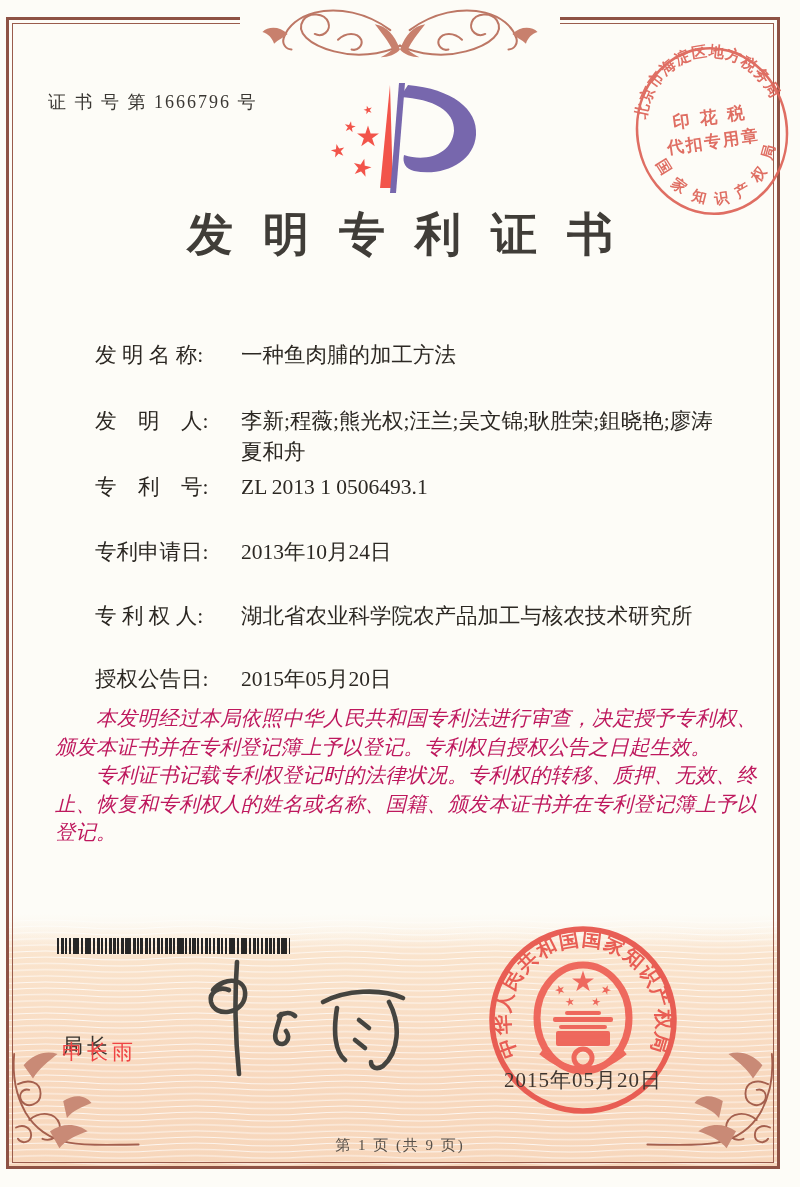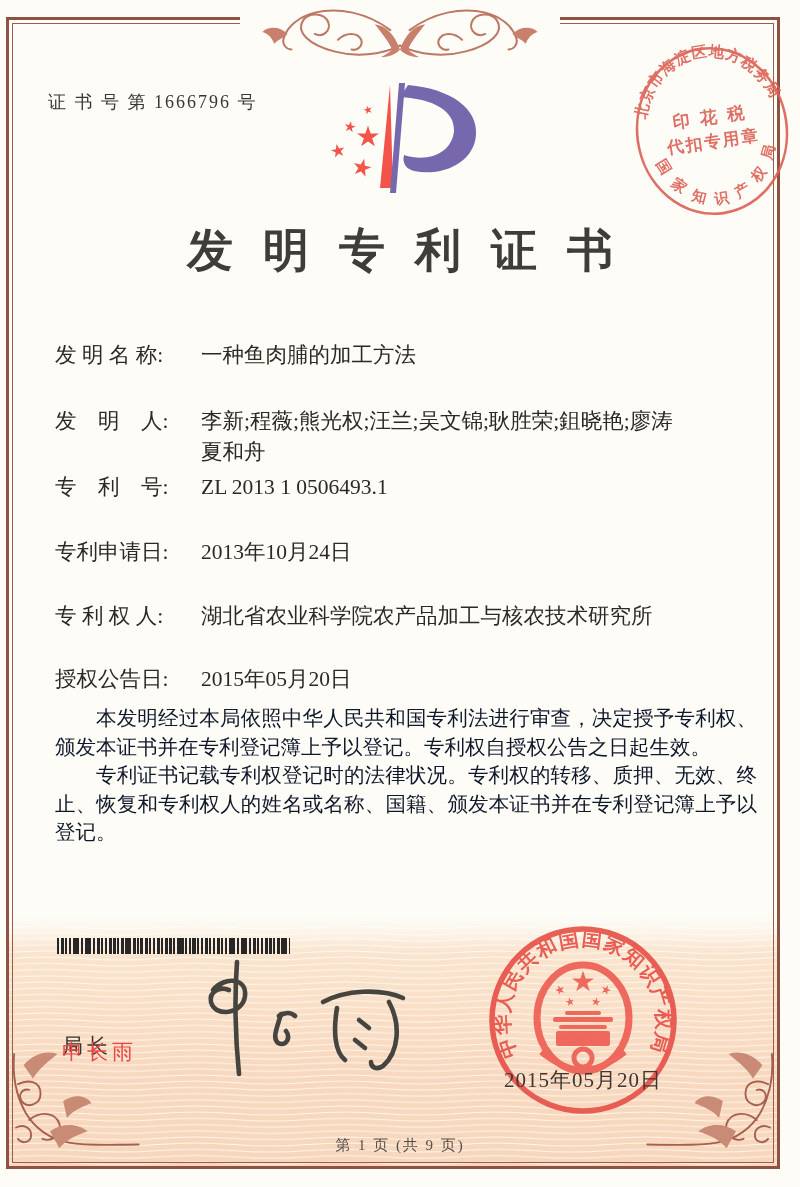--- a/index.html
+++ b/index.html
@@ -12,25 +12,25 @@
   .frame-inner{position:absolute;top:23px;right:26px;bottom:24px;left:12px;
                border:1px solid #9a5c4c;z-index:4;pointer-events:none;}
   
   .dragon{left:50%;transform:translateX(-50%);top:1px;z-index:5;background:#fdfcf7;}
   .cert-no{left:48px;top:90px;font-size:18px;letter-spacing:2px;color:#3a3733;z-index:3;}
   .logo{left:330px;top:73px;z-index:3;}
   .tax-stamp{left:626px;top:38px;z-index:6;opacity:.92;}
   .title{left:0;right:0;top:204px;text-align:center;font-size:46px;font-weight:700;
          color:#403d38;letter-spacing:30px;text-indent:30px;z-index:3;}
   .field{left:55px;width:710px;font-size:21.5px;color:#2c2823;z-index:3;display:flex;}
-  .field .lab{flex:0 0 142px;white-space:nowrap;}
+  .field .lab{flex:0 0 142px;white-space:nowrap;margin-left:40px;}
   .field .val{margin-left:4px;white-space:pre-line;line-height:31px;}
   .f0{top:340px}.f1{top:406px}.f2{top:472px}.f3{top:537px}.f4{top:601px}.f5{top:664px}
   .paras{left:55px;width:702px;top:704px;z-index:3;font-size:20.5px;line-height:28.6px;
-         text-align:justify;color:#0f172a;}
+         text-align:justify;color:#be185d;font-style:italic;}
   .paras p{margin:0;text-indent:2em;}
   
   .band{left:8px;right:22px;top:912px;bottom:19px;z-index:1;
         background:linear-gradient(180deg,#fdf8f0 0px,#fae4cd 42px,#f8d9bf 60%,#f7d7bc 100%);}
   .band svg{position:absolute;inset:0;width:100%;height:100%;}
   .band .fade{position:absolute;left:0;right:0;top:0;height:34px;
               background:linear-gradient(180deg,#fdfcf7,rgba(253,252,247,0));}
   .barcode{left:57px;top:938px;width:233px;height:16px;z-index:2;
      background-image:
        repeating-linear-gradient(90deg,#262626 0 2px,rgba(0,0,0,0) 2px 4px),
@@ -99,21 +99,21 @@
         <text transform="translate(41.93118103154218 144.3537860237056) rotate(44)" text-anchor="middle" font-size="14.5">家</text>
         <text transform="translate(61.77439120821345 158.90286981967512) rotate(22)" text-anchor="middle" font-size="14.5">知</text>
         <text transform="translate(85 164) rotate(0)" text-anchor="middle" font-size="14.5">识</text>
         <text transform="translate(108.22560879178654 158.90286981967512) rotate(-22)" text-anchor="middle" font-size="14.5">产</text>
         <text transform="translate(128.06881896845783 144.35378602370557) rotate(-44)" text-anchor="middle" font-size="14.5">权</text>
         <text transform="translate(141.63981837384125 122.47156501530601) rotate(-66)" text-anchor="middle" font-size="14.5">局</text>
       </g>
   </g>
 </svg>
 
-<h1 class="abs title" style="margin:16px;">发明专利证书</h1>
+<h1 class="abs title" style="margin:0;">发明专利证书</h1>
 
 <div class="abs field f0">
   <span class="lab">发 明 名 称:</span>
   <span class="val">一种鱼肉脯的加工方法</span>
 </div>
 <div class="abs field f1">
   <span class="lab">发　明　人:</span>
   <span class="val">李新;程薇;熊光权;汪兰;吴文锦;耿胜荣;鉏晓艳;廖涛
 夏和舟</span>
 </div>

